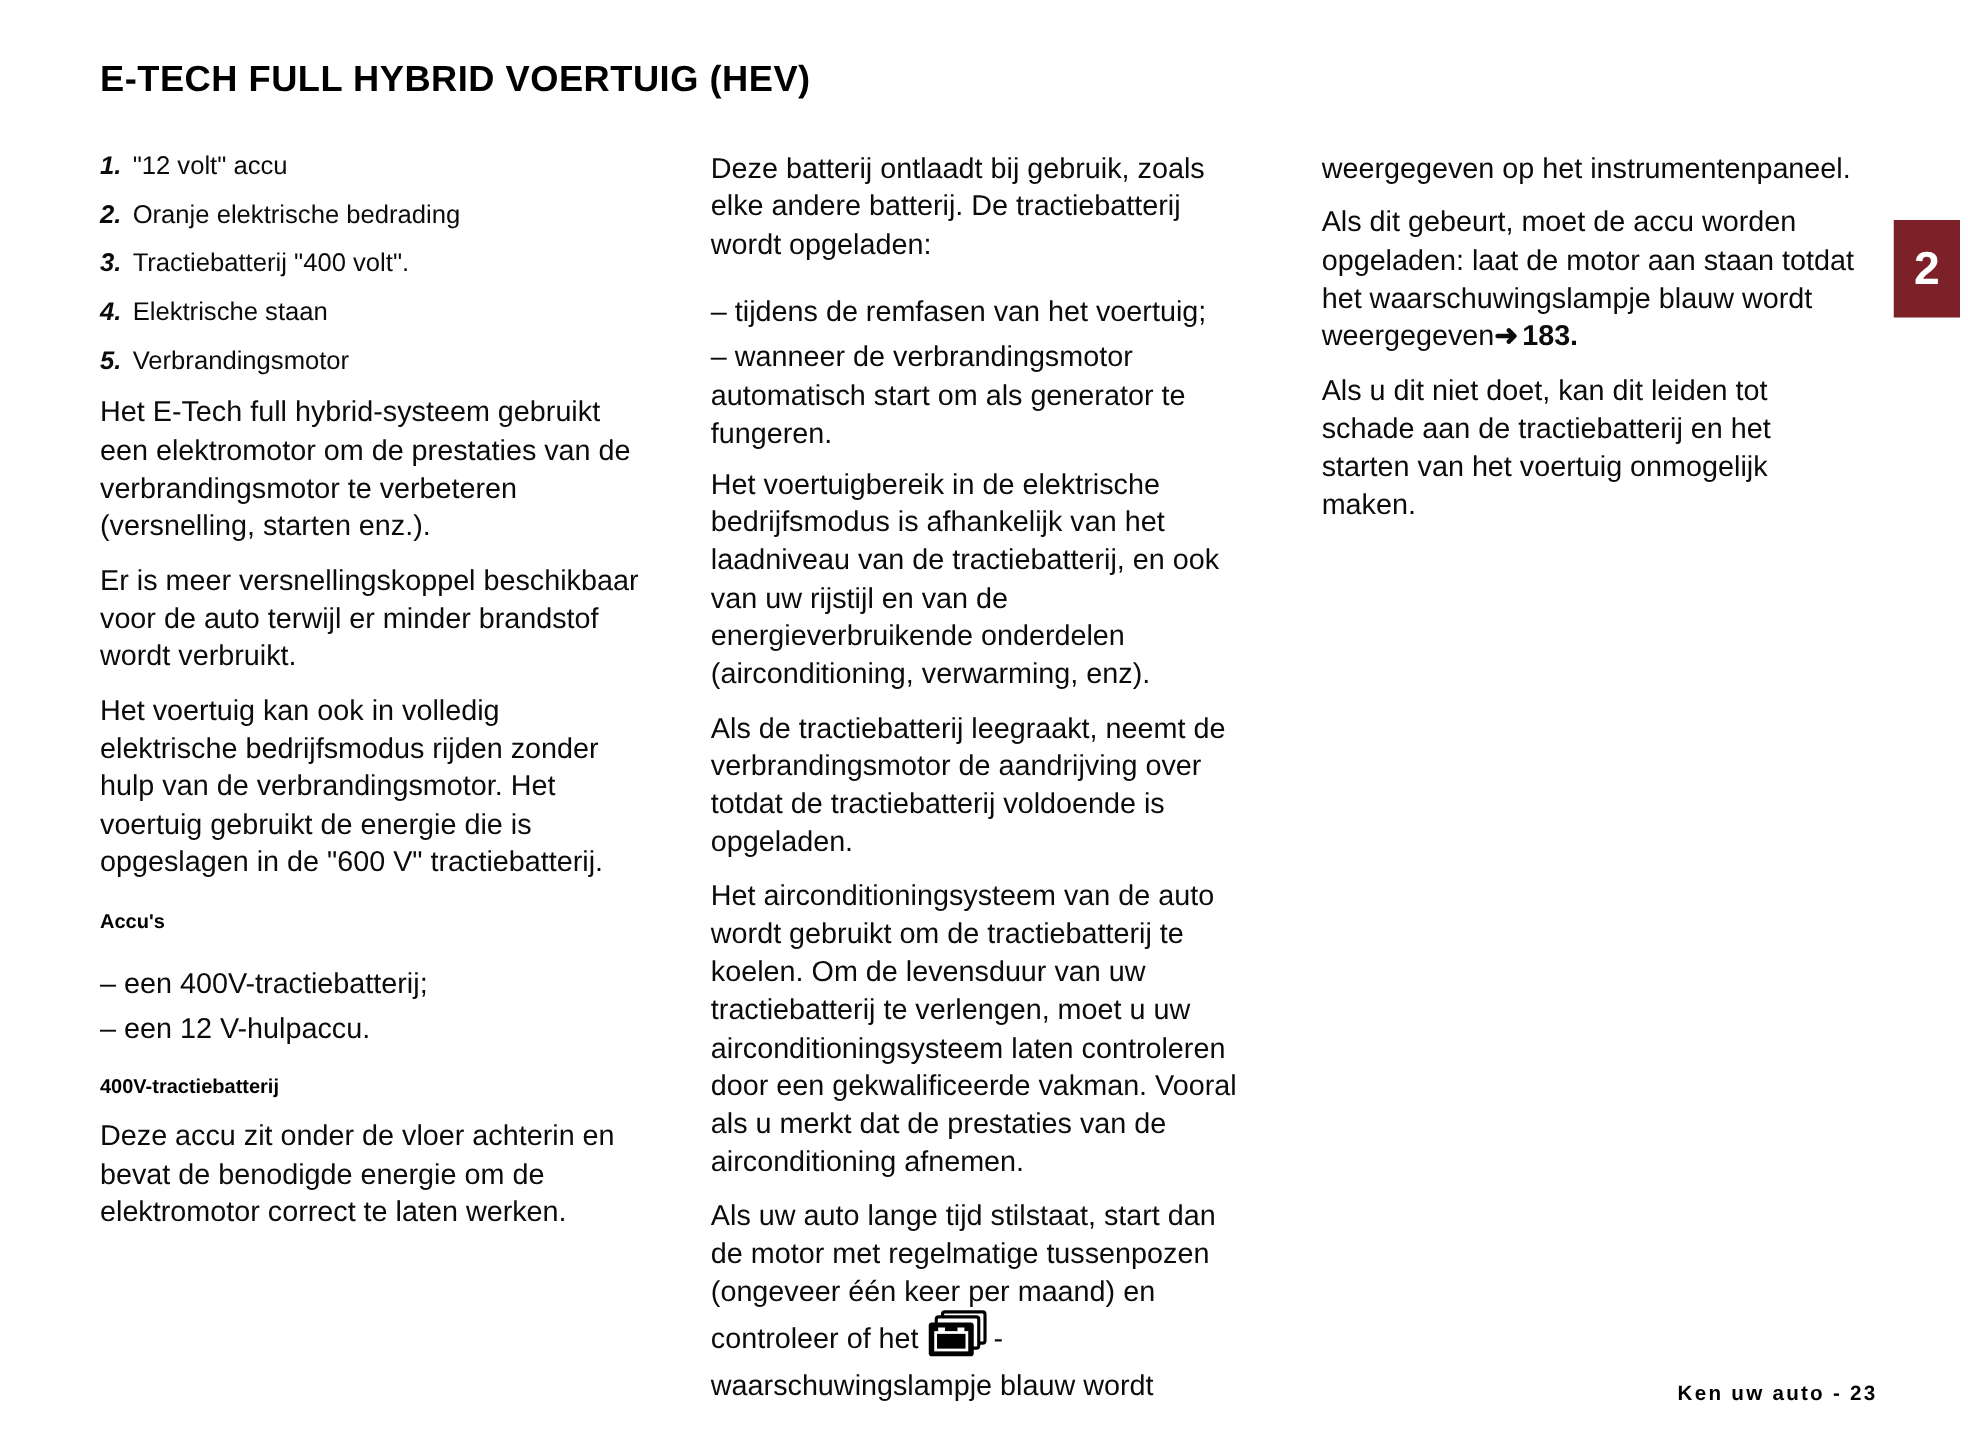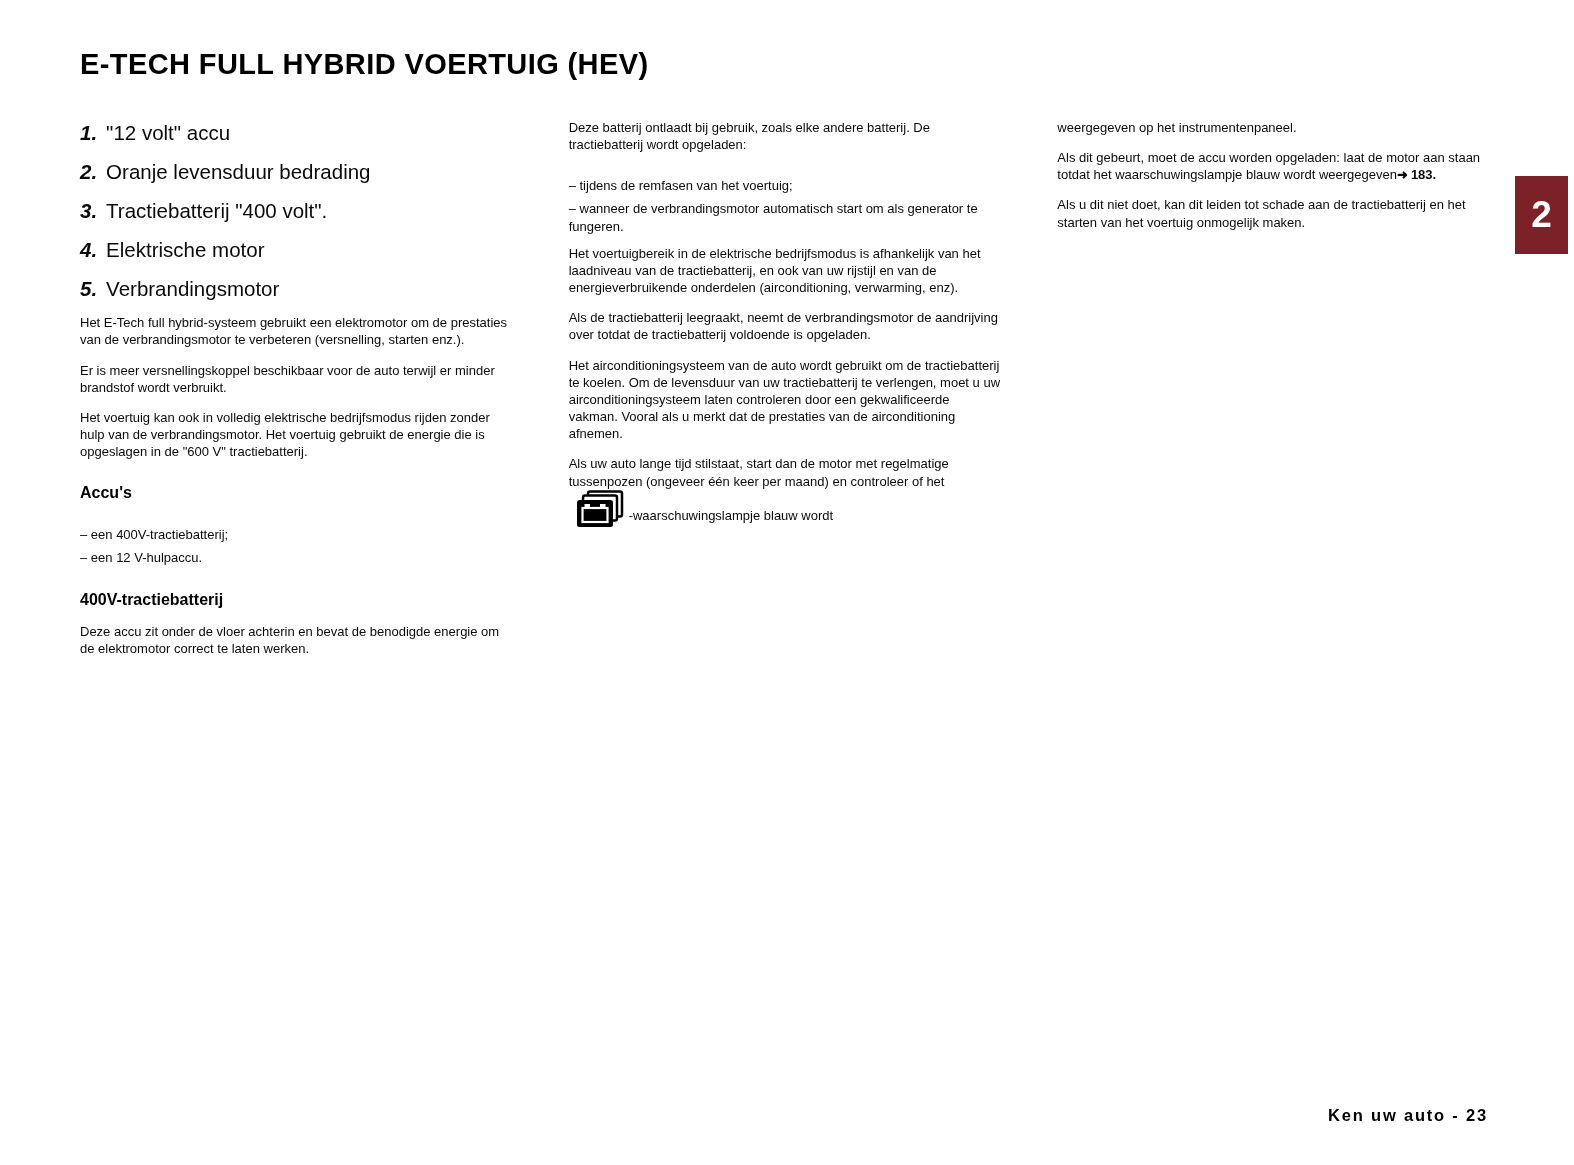--- a/index.html
+++ b/index.html
@@ -11,56 +11,56 @@
     position:relative;
     overflow:hidden;
   }
   .page { position:relative; width:100%; height:100%; padding:48px 84px 0 80px; }
   .title {
     font-size:29px; font-weight:700; letter-spacing:0.4px;
     margin-bottom:38px; color:#000;
   }
   .columns { display:grid; grid-template-columns:repeat(3,1fr); column-gap:56px; }
   .col { min-width:0; }
-  .col p { font-size:13px; line-height:1.32; margin-bottom:13px; }
+  .col p { font-size:23px; line-height:1.32; margin-bottom:13px; }
   .legend { list-style:none; margin-bottom:10px; }
   .legend li { font-size:20.5px; line-height:1.32; margin-bottom:12px; }
   .legend .num { font-weight:700; font-style:italic; margin-right:9px; }
   .subheading { font-size:16px; font-weight:700; margin:24px 0 14px; color:#000; }
   .bullet { margin-bottom:6px !important; }
   .bullet-group { margin-bottom:10px;margin-top:24px; }
   .chapter-tab {
     position:absolute; top:176px; right:6px;
     width:53px; height:78px;
     display:flex; align-items:center; justify-content:center;
     color:#ffffff; font-size:37px; font-weight:700;
   }
   .footer {
-    position:absolute; right:86px; bottom:40px;
+    position:absolute; right:72px; bottom:40px;
     font-size:16.5px; font-weight:700; letter-spacing:1.8px; color:#000;
   }
   .icon-batt { display:inline-block; vertical-align:-8px; margin:0 5px 0 7px; }
   .page-ref { font-weight:700; }
   .goto-arrow { font-weight:700; margin:0 3px 0 0; }
 </style>
 </head>
 <body>
 
 <div class="page">
 
   <h1 class="title">E-TECH FULL HYBRID VOERTUIG (HEV)</h1>
 
   <div class="columns">
 
     <div class="col">
       <ol class="legend">
         <li><span class="num">1.</span><span>"12 volt" accu</span></li>
-        <li><span class="num">2.</span><span>Oranje levensduur bedrading</span></li>
+        <li><span class="num">2.</span><span>Oranje elektrische bedrading</span></li>
         <li><span class="num">3.</span><span>Tractiebatterij "400 volt".</span></li>
-        <li><span class="num">4.</span><span>Elektrische motor</span></li>
+        <li><span class="num">4.</span><span>Elektrische staan</span></li>
         <li><span class="num">5.</span><span>Verbrandingsmotor</span></li>
       </ol>
 
       <p>Het E-Tech full hybrid-systeem gebruikt een elektromotor om de prestaties van de verbrandingsmotor te verbeteren (versnelling, starten enz.).</p>
       <p>Er is meer versnellingskoppel beschikbaar voor de auto terwijl er minder brandstof wordt verbruikt.</p>
       <p>Het voertuig kan ook in volledig elektrische bedrijfsmodus rijden zonder hulp van de verbrandingsmotor. Het voertuig gebruikt de energie die is opgeslagen in de "600 V" tractiebatterij.</p>
 
       <h2 class="subheading">Accu's</h2>
       <div class="bullet-group">
         <p class="bullet">–  een 400V-tractiebatterij;</p>

